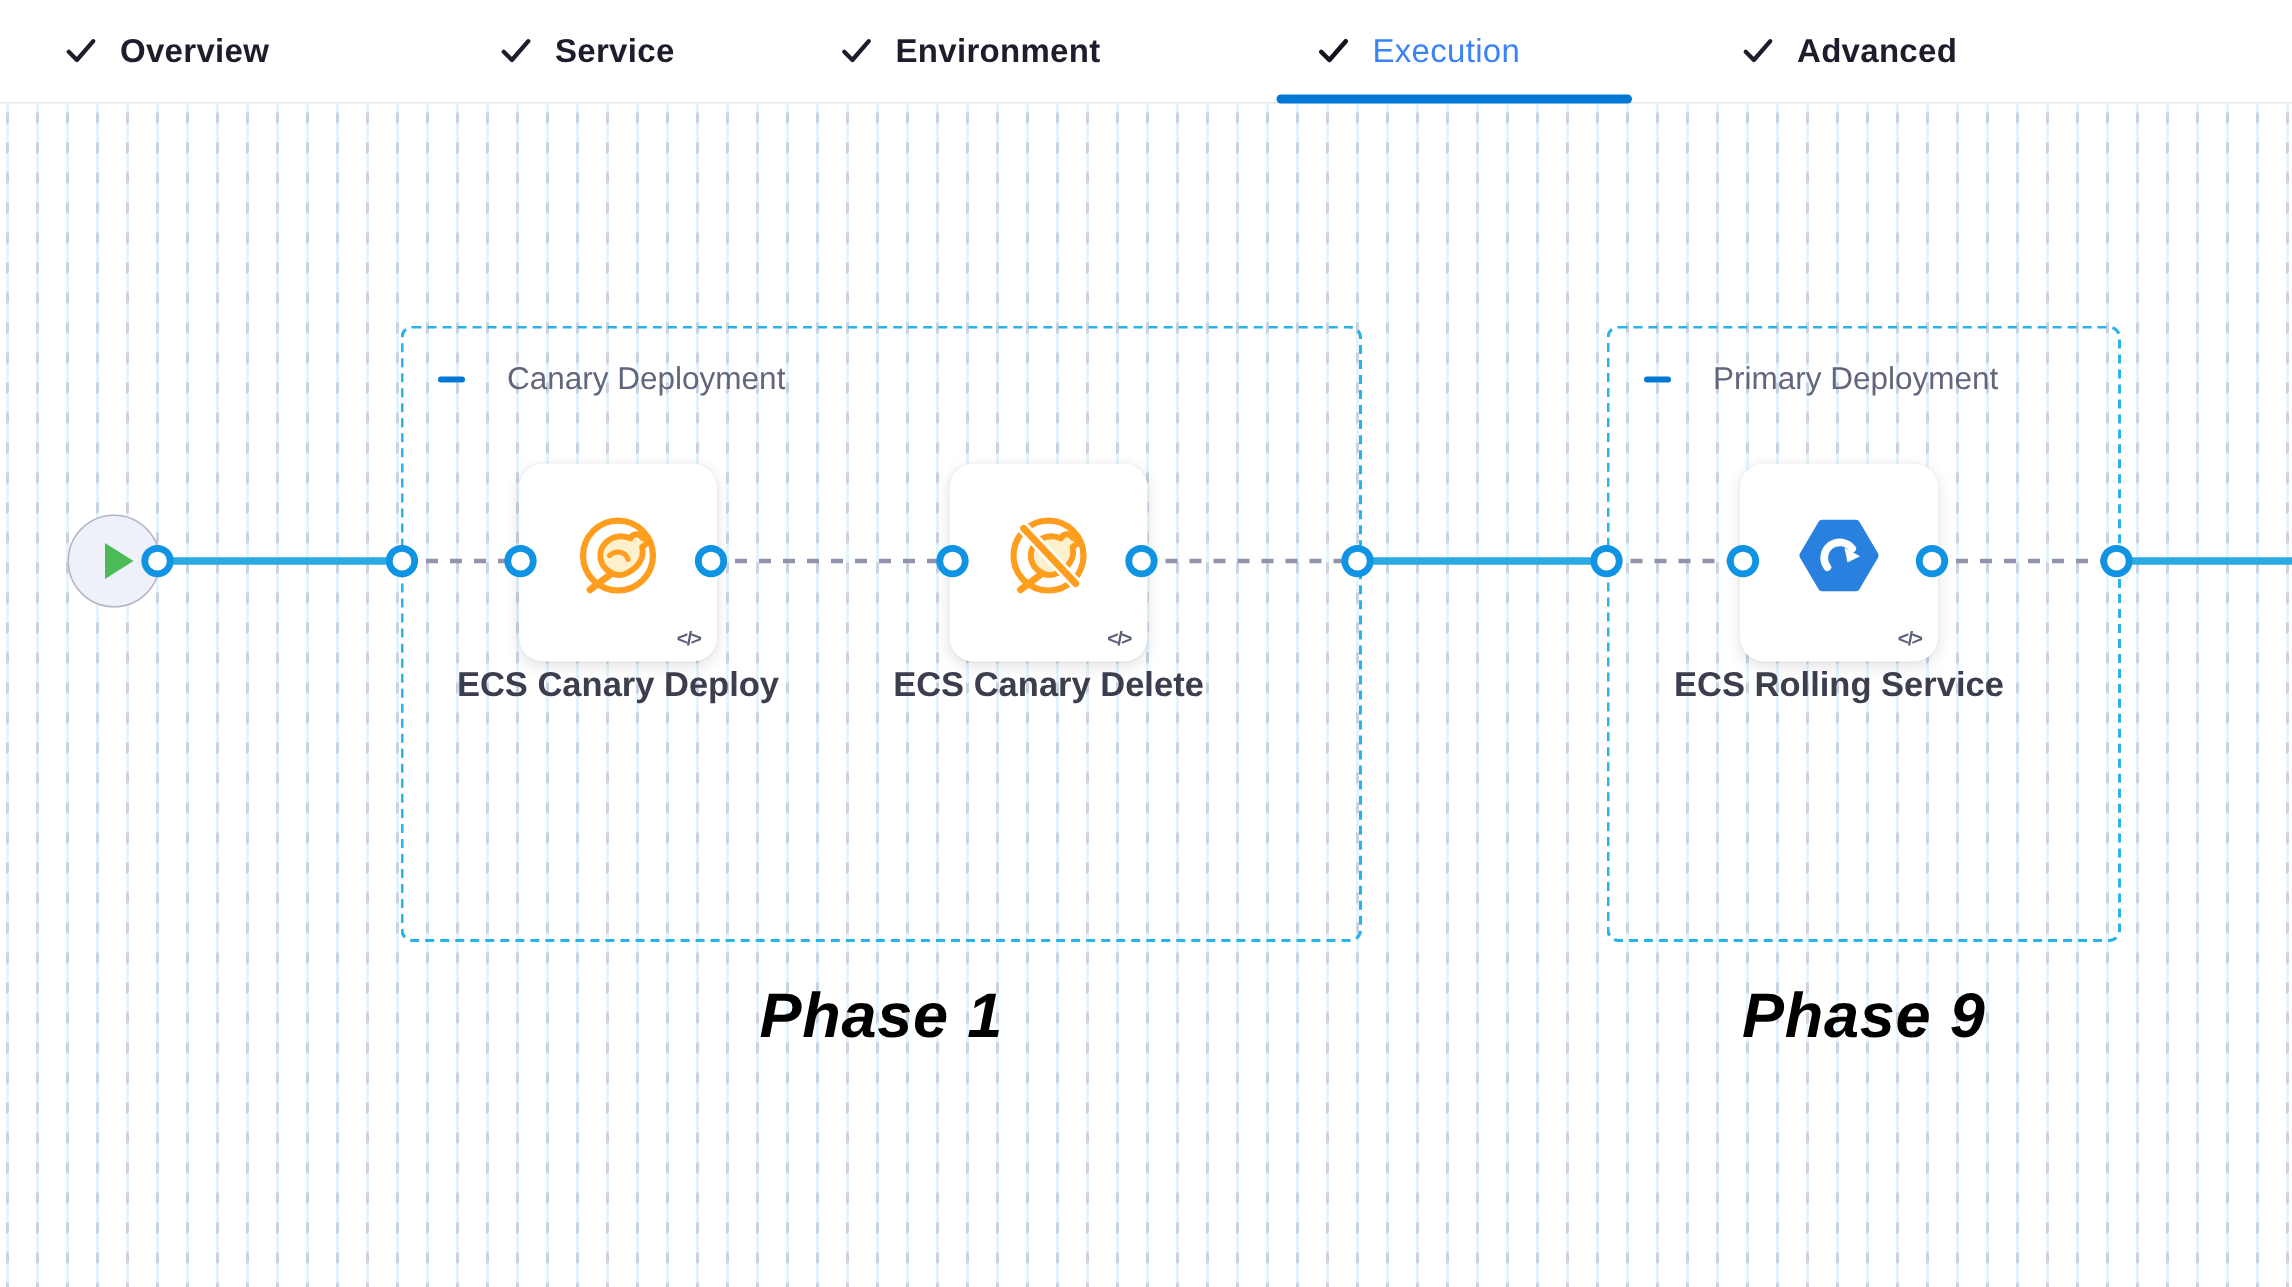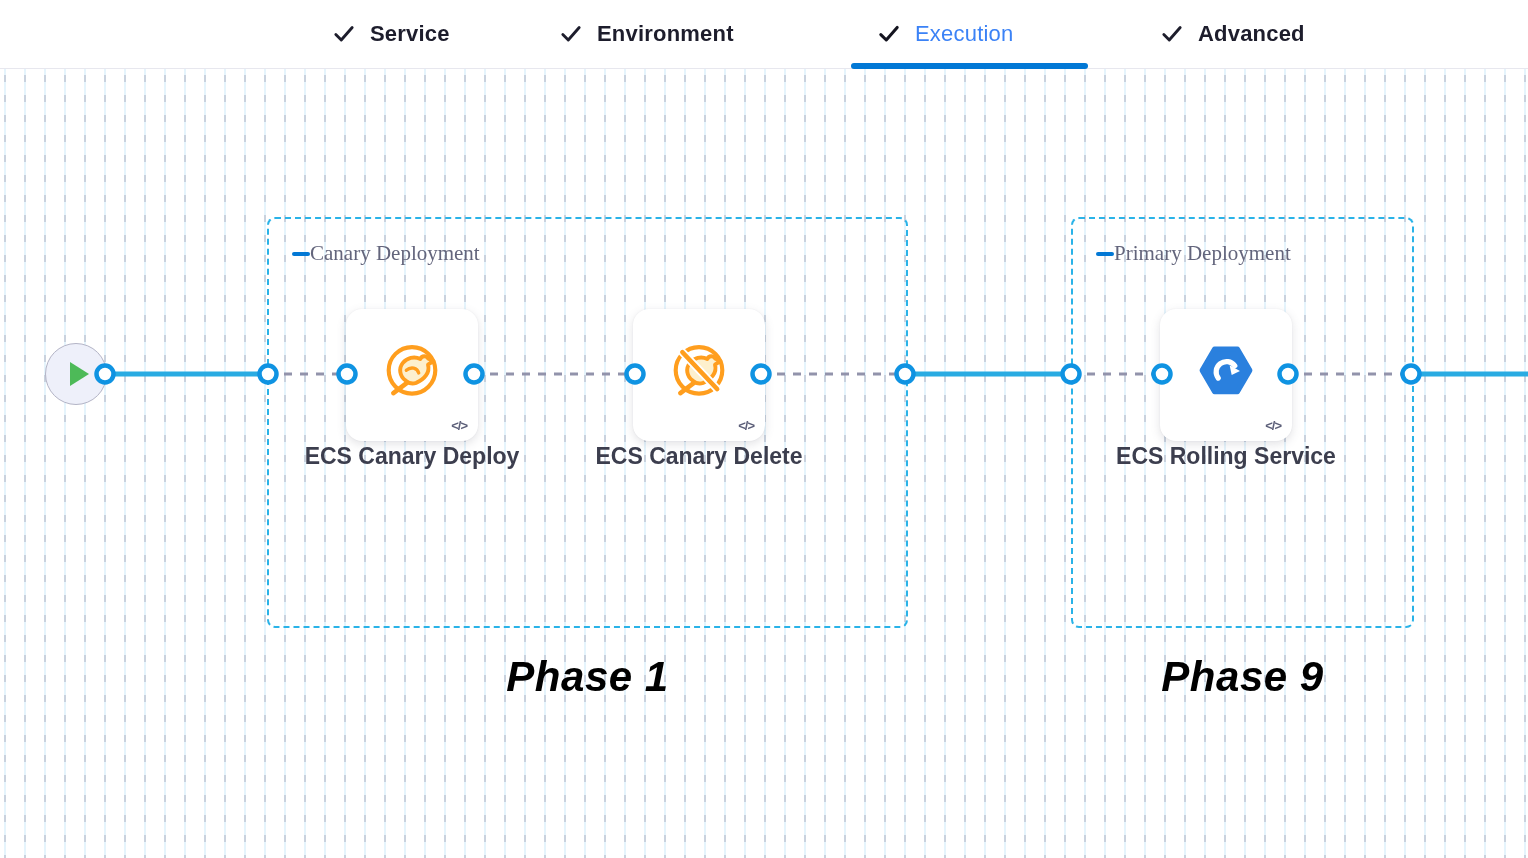--- a/index.html
+++ b/index.html
@@ -24,21 +24,21 @@
             background-color:#ffffff;
             background-image:
               conic-gradient(at 2px 7px, transparent 0 270deg, #c9d2de 270deg 360deg),
               linear-gradient(90deg, #e5f4fc 0 2px, transparent 2px);
             background-size:20px 20px, 20px 20px;
             background-position:4px 6px, 4px 6px; }
 
   
   .group { position:absolute; top:148px; height:411px;
            border:2px dashed #2ab3e8; border-radius:8px; }
-  .group-header { position:absolute; left:23px; top:22px; display:flex; align-items:center; gap:0;font-family:Liberation Serif, serif; }
+  .group-header { position:absolute; left:23px; top:22px; display:flex; align-items:center; gap:28px; }
   .collapse-dash { width:18px; height:4px; border-radius:2px; background:#0278d5; cursor:pointer; }
   .group-title { font-size:21px; font-weight:500; color:#63657c; }
 
   
   .card { position:absolute; top:240px; width:132px; height:132px; background:#fff;
           border-radius:16px; cursor:pointer;
           box-shadow:0 3px 10px rgba(96,97,112,.18), 0 0 2px rgba(40,41,61,.06); }
   .card .step-icon { position:absolute; left:50%; top:50%; width:58px; height:58px;
                      transform:translate(-50%,-58%); }
   .card .code-glyph { position:absolute; right:11px; bottom:8px; font-size:13px; font-weight:700;
@@ -63,20 +63,26 @@
   svg.flow { position:absolute; left:0; top:0; width:1528px; height:789px; z-index:3;
              pointer-events:none; }
   svg.flow .port { pointer-events:all; cursor:crosshair; }
 </style>
 </head>
 <body>
 
 <div class="app">
 
   <div class="tabbar">
+    <div class="tab" style="left:42px">
+      <svg class="check" viewBox="0 0 22 22">
+          <path d="M3.5 11.5 L8.5 16.5 L18.5 5" fill="none" stroke="#1d1d2c" stroke-width="2.6" stroke-linecap="round" stroke-linejoin="round"></path>
+        </svg>
+      <span class="label">Overview</span>
+    </div>
     <div class="tab" style="left:332px">
       <svg class="check" viewBox="0 0 22 22">
           <path d="M3.5 11.5 L8.5 16.5 L18.5 5" fill="none" stroke="#1d1d2c" stroke-width="2.6" stroke-linecap="round" stroke-linejoin="round"></path>
         </svg>
       <span class="label">Service</span>
     </div>
     <div class="tab" style="left:559px">
       <svg class="check" viewBox="0 0 22 22">
           <path d="M3.5 11.5 L8.5 16.5 L18.5 5" fill="none" stroke="#1d1d2c" stroke-width="2.6" stroke-linecap="round" stroke-linejoin="round"></path>
         </svg>

